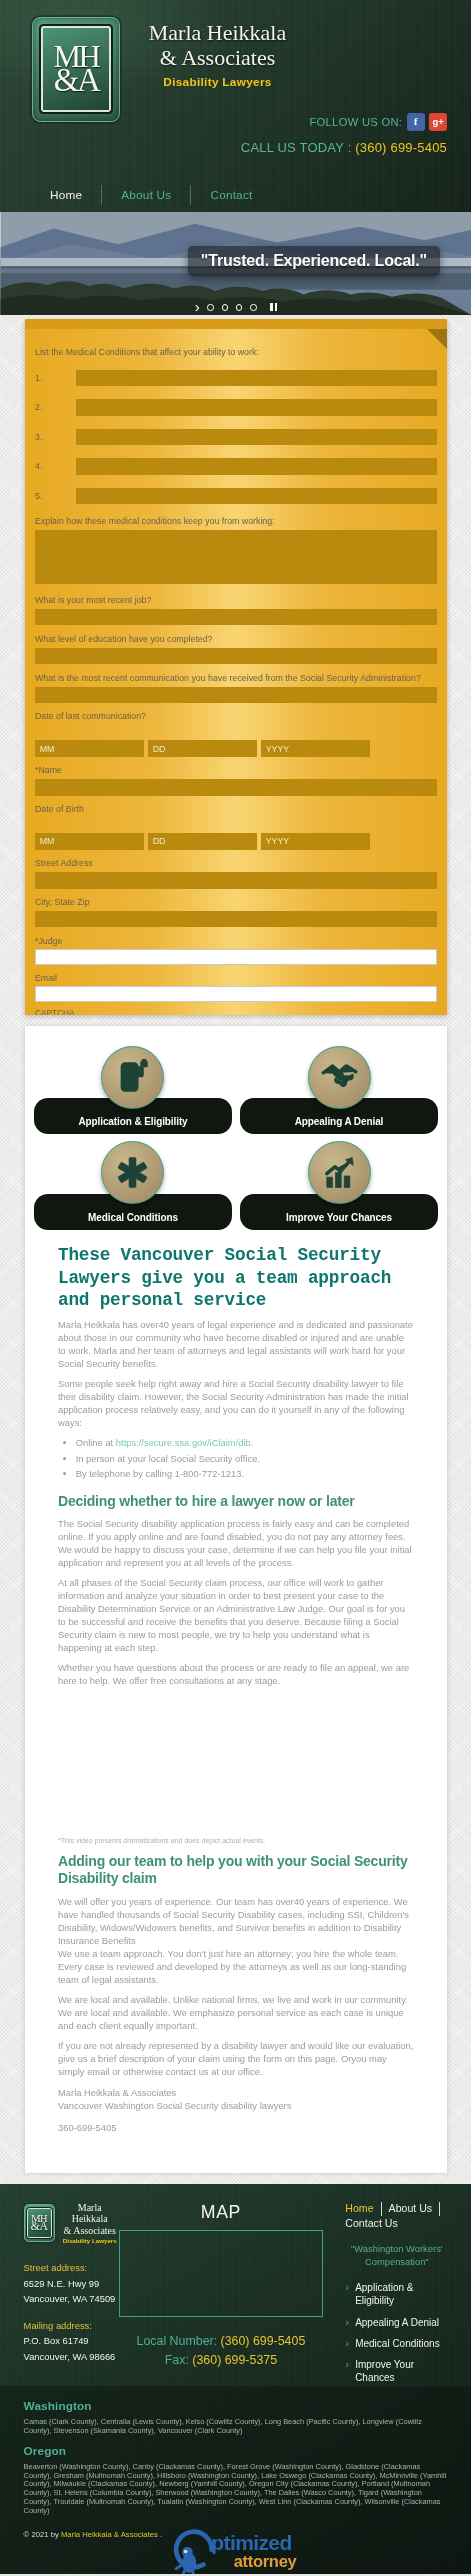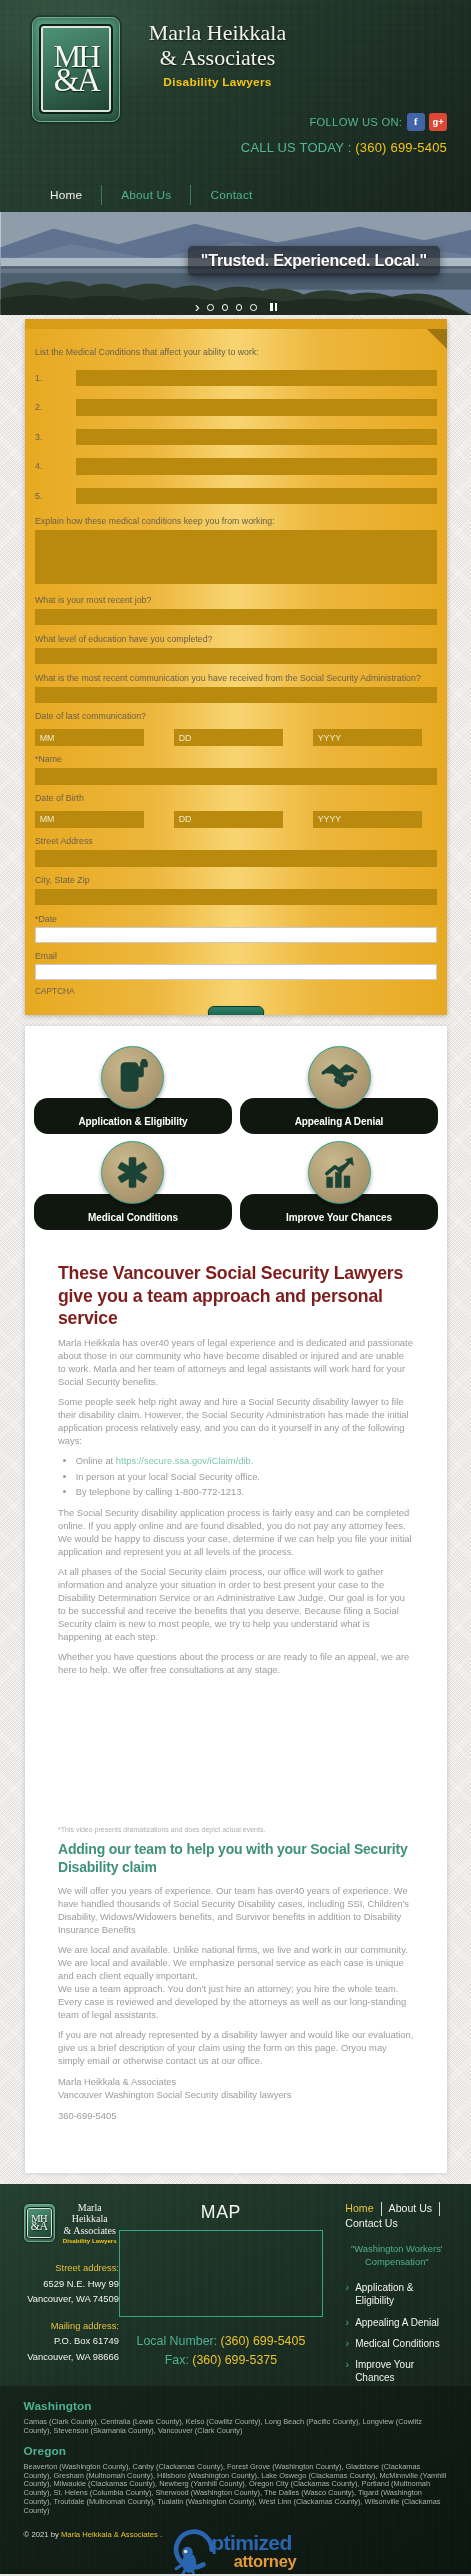--- a/index.html
+++ b/index.html
@@ -78,21 +78,21 @@
   .gold-panel::after{ content:""; position:absolute; top:10.6px; right:0; width:0; height:0;
     border-top:20px solid #a87a10; border-left:20px solid transparent; filter:brightness(.95); }
   .flabel{ font-size:8.8px; color:#6b6149; margin-top:8.3px; }
   .flabel.first{ margin-top:0; }
   .numrow{ display:flex; align-items:center; margin-top:13px; }
   .numrow .num{ width:41px; font-size:8.8px; color:#6b6149; }
   .ginput{ background:#ba8a0e; border:none; height:16.5px; width:100%; display:block; color:#fdf6e2; font-size:8.3px; padding:0 4.7px; }
   .numrow .ginput{ flex:1; }
   .gtextarea{ background:#ba8a0e; border:none; width:100%; height:54px; margin-top:4.7px; resize:none; color:#fdf6e2; font-size:8.3px; padding:3.5px 4.7px; }
   .mt7{ margin-top:4.1px; }
-  .daterow{ display:flex; gap:30px; margin-top:8px; }
+  .daterow{ display:flex; gap:4px; margin-top:19px; }
   .daterow .ginput{ width:109px; flex:none; }
   .ginput::placeholder{ color:#f3e9c6; opacity:1; font-size:8.8px; }
   .winput{ background:#ffffff; border:0.6px solid #c9c9c9; height:15.3px; width:100%; display:block; margin-top:3.5px; font-size:8.3px; padding:0 4.7px; }
   .captcha-label{ font-size:8.3px; color:#6b6149; margin-top:5.9px; }
   .submit-btn{
     display:block; margin:10.6px auto 0; width:56px; height:25px;
     background:linear-gradient(180deg,#2d7f67 0%, #145a46 55%, #0c4534 100%);
     border:0.6px solid #0a3a2c; border-radius:5.9px; color:#fff; font-size:11.8px; letter-spacing:0.3px;
     cursor:pointer; box-shadow:0 1.2px 2.4px rgba(0,0,0,.3); font-family:"Liberation Sans",sans-serif;
   }
@@ -108,21 +108,21 @@
     box-shadow:0 2.4px 4.7px rgba(0,0,0,.35); display:flex; align-items:center; justify-content:center;
   }
   .tile-btn{
     position:relative; background:#10170f; border-radius:14px; padding:17.7px 4.7px 7.7px;
     color:#fff; font-size:10px; font-weight:bold; letter-spacing:-0.1px;
   }
   .icon-glyph{ width:37px; height:37px; }
   .icon-glyph *{ fill:#1d4236; stroke:#1d4236; }
 
   .content{ padding:0 23.6px 0 23.6px; }
-  h1.c-h1{ margin-top:32px; color:#7f1d1d; font-size:17.7px; line-height:22.4px; letter-spacing:-0.2px; font-weight:bold; }
+  h1.c-h1{ margin-top:14px; color:#0f766e; font-size:17.7px; line-height:22.4px; letter-spacing:-0.2px; font-weight:bold;font-family:Liberation Mono, monospace; }
   h2.c-h2{ margin-top:11.8px; color:#3f9179; font-size:14px; line-height:17.7px; letter-spacing:-0.2px; font-weight:bold; }
   .c-p{ margin-top:7px; color:#9c9c9c; font-size:9.4px; line-height:13px; }
   ul.c-list{ margin:7px 0 0 17.7px; color:#9c9c9c; font-size:9.4px; line-height:14px; }
   ul.c-list li{ margin-top:1.2px; }
   .c-link{ color:#7cc7ae; cursor:pointer; }
   .video-spacer{ height:150px; }
   .footnote{ font-size:7px; color:#b0b0b0; }
   .contact-block{ margin-top:8.3px; color:#9c9c9c; font-size:9.4px; line-height:13px; }
   .contact-block .gap{ height:8.3px; }
 
@@ -137,21 +137,21 @@
   .f-top{ display:flex; padding:17.7px 17.7px 0 23.6px; }
   .f-left{ width:115px; }
   .f-logo-row{ display:flex; align-items:center; gap:5.9px; }
   .logo-plaque.small{ position:static; width:33px; height:38px; border-radius:4.7px; box-shadow:0 0 0 1.2px rgba(20,40,30,.6); border-width:0.6px; }
   .logo-plaque.small .plaque-inner{ width:25px; height:29.5px; border-width:1.2px; outline-width:1.2px; }
   .logo-plaque.small .mono-top{ font-size:10.6px; line-height:9.4px; letter-spacing:-0.6px; }
   .logo-plaque.small .mono-bottom{ font-size:11.8px; line-height:9.4px; letter-spacing:-0.6px; margin-top:-1.2px; }
   .f-firm{ text-align:center; }
   .f-firm .name{ font-family:"Liberation Serif",serif; font-size:10px; line-height:11.2px; color:#f2f1ec; }
   .f-firm .tag{ color:#f3c518; font-size:6.2px; font-weight:bold; margin-top:1.2px; }
-  .f-addr{ margin-top:16.5px; font-size:9.4px; line-height:15.3px;text-align:right; }
+  .f-addr{ margin-top:16.5px; font-size:9.4px; line-height:15.3px; }
   .addr-label{ color:#e3c03a; }
   .addr-line{ color:#f0f2ef; }
   .f-addr .sp{ height:11.8px; }
   .f-center{ width:206px; text-align:center; }
   .map-title{ font-size:17.7px; letter-spacing:0.6px; color:#f4f4f2; font-weight:normal; }
   .map-box{ width:204px; height:87px; border:1.2px solid #36a58b; margin:7px auto 0; cursor:pointer; }
   .f-phones{ margin-top:15.3px; font-size:12.4px; line-height:19px; white-space:nowrap; }
   .f-phones .lab{ color:#4fb094; }
   .f-phones .num{ color:#e8c332; }
   .f-right{ flex:1; padding-left:22.4px; }
@@ -292,21 +292,21 @@
         <input class="ginput" type="text" placeholder="DD" style="">
         <input class="ginput" type="text" placeholder="YYYY" style="">
       </div>
 
       <div class="flabel">Street Address</div>
       <input class="ginput mt7" type="text" style="">
 
       <div class="flabel">City, State Zip</div>
       <input class="ginput mt7" type="text" style="">
 
-      <div class="flabel">*Date</div>
+      <div class="flabel">*Judge</div>
       <input class="winput" type="text" style="">
 
       <div class="flabel">Email</div>
       <input class="winput" type="text" style="">
 
       <div class="captcha-label">CAPTCHA</div>
 
       <button type="button" class="submit-btn">SUBMIT</button>
     </form>
 
@@ -371,31 +371,32 @@
         <h1 class="c-h1">These Vancouver Social Security Lawyers give you a team approach and personal service</h1>
         <p class="c-p">Marla Heikkala has over40 years of legal experience and is dedicated and passionate about those in our community who have become disabled or injured and are unable to work. Marla and her team of attorneys and legal assistants will work hard for your Social Security benefits.</p>
 
         <p class="c-p">Some people seek help right away and hire a Social Security disability lawyer to file their disability claim. However, the Social Security Administration has made the initial application process relatively easy, and you can do it yourself in any of the following ways:</p>
         <ul class="c-list">
           <li><span>Online at </span><span class="c-link">https://secure.ssa.gov/iClaim/dib.</span></li>
           <li>In person at your local Social Security office.</li>
           <li>By telephone by calling 1-800-772-1213.</li>
         </ul>
 
+        <h2 class="c-h2">Deciding whether to hire a lawyer now or later</h2>
         <p class="c-p">The Social Security disability application process is fairly easy and can be completed online. If you apply online and are found disabled, you do not pay any attorney fees. We would be happy to discuss your case, determine if we can help you file your initial application and represent you at all levels of the process.</p>
         <p class="c-p">At all phases of the Social Security claim process, our office will work to gather information and analyze your situation in order to best present your case to the Disability Determination Service or an Administrative Law Judge. Our goal is for you to be successful and receive the benefits that you deserve. Because filing a Social Security claim is new to most people, we try to help you understand what is happening at each step.</p>
         <p class="c-p">Whether you have questions about the process or are ready to file an appeal, we are here to help. We offer free consultations at any stage.</p>
 
         <div class="video-spacer"></div>
         <div class="footnote">*This video presents dramatizations and does depict actual events.</div>
 
         <h2 class="c-h2" style="margin-top:8.3px">Adding our team to help you with your Social Security Disability claim</h2>
         <p class="c-p">We will offer you years of experience. Our team has over40 years of experience. We have handled thousands of Social Security Disability cases, including SSI, Children's Disability, Widows/Widowers benefits, and Survivor benefits in addition to Disability Insurance Benefits</p>
+        <p class="c-p" style="margin-top:0">We use a team approach. You don't just hire an attorney; you hire the whole team. Every case is reviewed and developed by the attorneys as well as our long-standing team of legal assistants.</p>
         <p class="c-p">We are local and available. Unlike national firms, we live and work in our community. We are local and available. We emphasize personal service as each case is unique and each client equally important.</p>
-        <p class="c-p" style="margin-top:0">We use a team approach. You don't just hire an attorney; you hire the whole team. Every case is reviewed and developed by the attorneys as well as our long-standing team of legal assistants.</p>
         <p class="c-p">If you are not already represented by a disability lawyer and would like our evaluation, give us a brief description of your claim using the form on this page. Oryou may simply email or otherwise contact us at our office.</p>
 
         <div class="contact-block">
           <div>Marla Heikkala &amp; Associates</div>
           <div>Vancouver Washington Social Security disability lawyers</div>
           <div class="gap"></div>
           <div>360-699-5405</div>
           <div class="gap"></div>
 
         </div>

